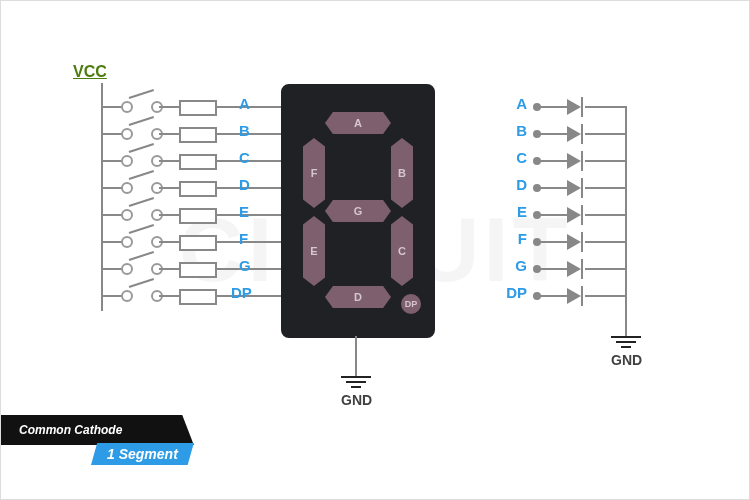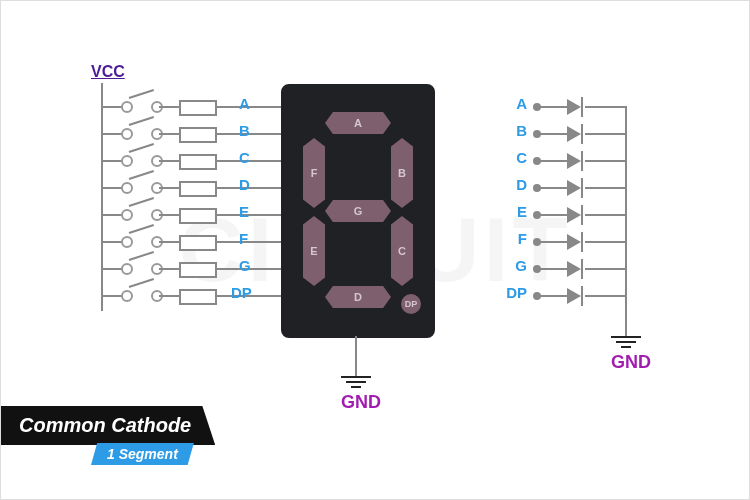--- a/index.html
+++ b/index.html
@@ -19,23 +19,23 @@
     transform: translate(-50%, -50%);
     font-size: 90px;
     font-weight: 900;
     color: rgba(0,0,0,0.04);
     letter-spacing: 4px;
     pointer-events: none;
     white-space: nowrap;
   }
   .vcc-label {
     position: absolute;
-    left: 90px;
+    left: 72px;
     top: 62px;
-    color: #4c1d95;
+    color: #4d7c0f;
     font-weight: bold;
     text-decoration: underline;
     font-size: 16px;
   }
   .vcc-line {
     position: absolute;
     left: 100px;
     top: 82px;
     width: 2px;
     height: 228px;
@@ -147,22 +147,22 @@
   .gnd-sym {
     position: absolute;
     width: 30px;
     text-align: center;
   }
   .gnd-sym .g1 { height:2px; background:#222; width:30px; margin:0 auto; }
   .gnd-sym .g2 { height:2px; background:#222; width:20px; margin:3px auto 0; }
   .gnd-sym .g3 { height:2px; background:#222; width:10px; margin:3px auto 0; }
   .gnd-label {
     font-weight: bold;
-    font-size: 18px;
-    color: #a21caf;
+    font-size: 14px;
+    color: #404040;
     margin-top: 4px;
   }
   
   .right-rows {
     position: absolute;
     left: 500px;
     top: 93px;
   }
   .right-row {
     position: relative;
@@ -212,21 +212,21 @@
   
   .caption {
     position: absolute;
     left: 0;
     bottom: 34px;
   }
   .caption-main {
     background: #111;
     color: #fff;
     font-weight: bold;
-    font-size: 20px;
+    font-size: 12px;
     padding: 8px 24px 8px 18px;
     clip-path: polygon(0 0, 94% 0, 100% 100%, 0 100%);
     font-style: italic;
   }
   .caption-sub {
     margin-left: 90px;
     margin-top: -2px;
     background: #2d9be6;
     color: #fff;
     font-weight: bold;

